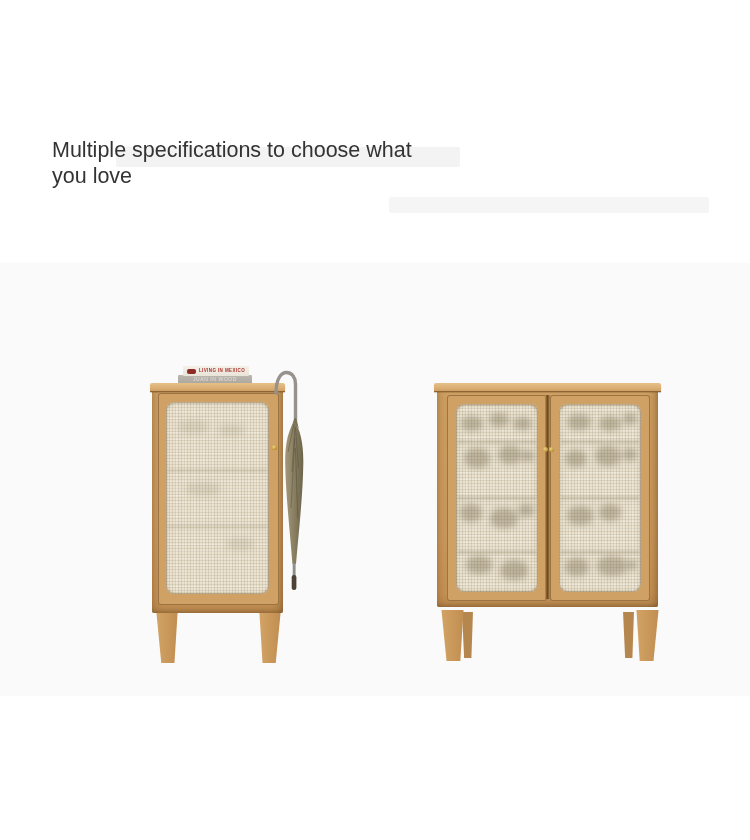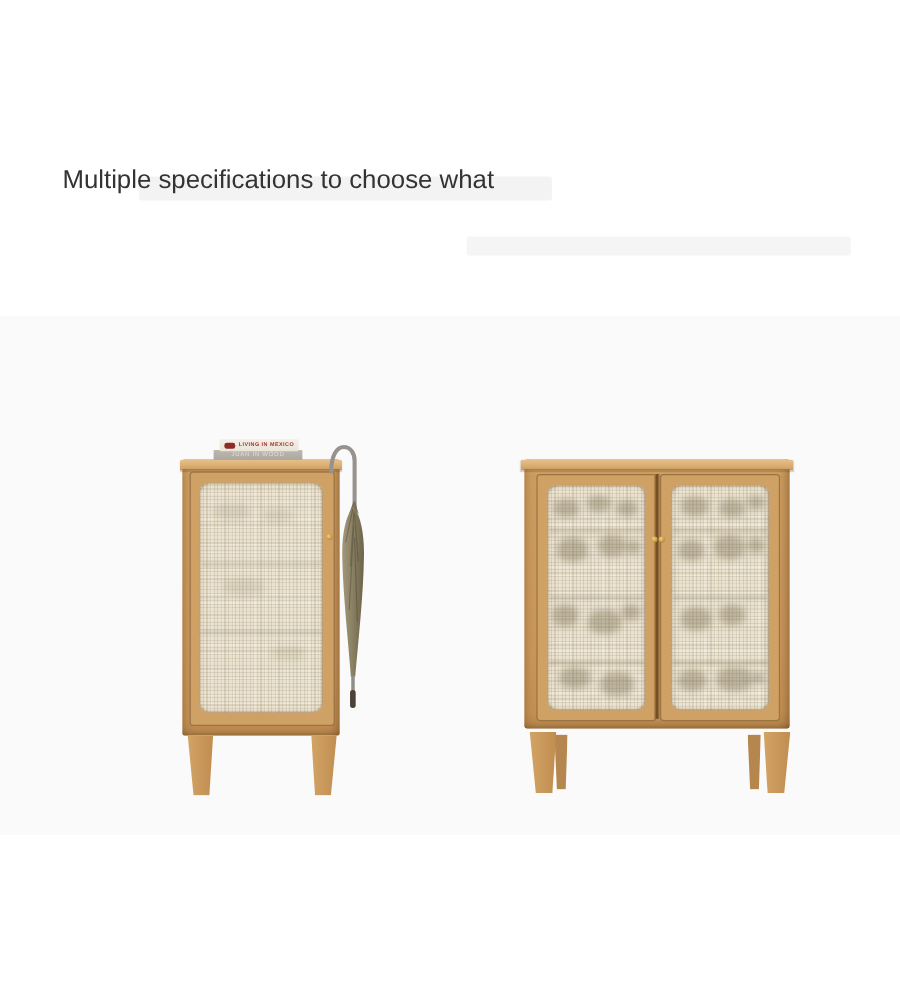--- a/index.html
+++ b/index.html
@@ -62,20 +62,21 @@
 </head>
 <body>
 
 <div class="page">
 
   <div class="ghost abs" style="left:116px;top:147px;width:344px;height:20px;"></div>
   <div class="ghost ghost2 abs" style="left:389px;top:197px;width:320px;height:16px;"></div>
 
   <h2 class="page-title">
     <span>Multiple specifications to choose what</span>
+    <span>you love</span>
   </h2>
   <p class="page-subtitle">
   </p>
 
   <div class="showcase">
 
     <div class="figure" style="left:150px;top:102px;width:160px;height:300px;">
 
       <div class="book book-bottom abs" style="left:28px;top:10px;width:74px;height:9px;">
         <span class="lbl">JUAN IN WOOD</span>

